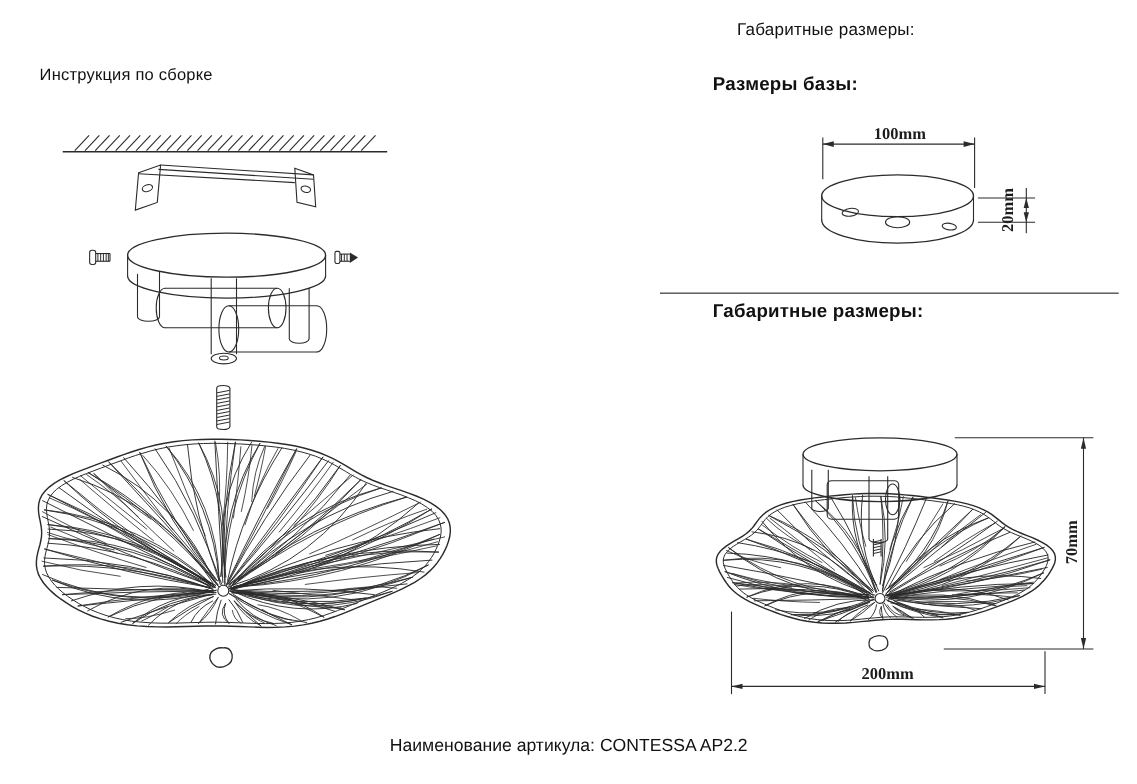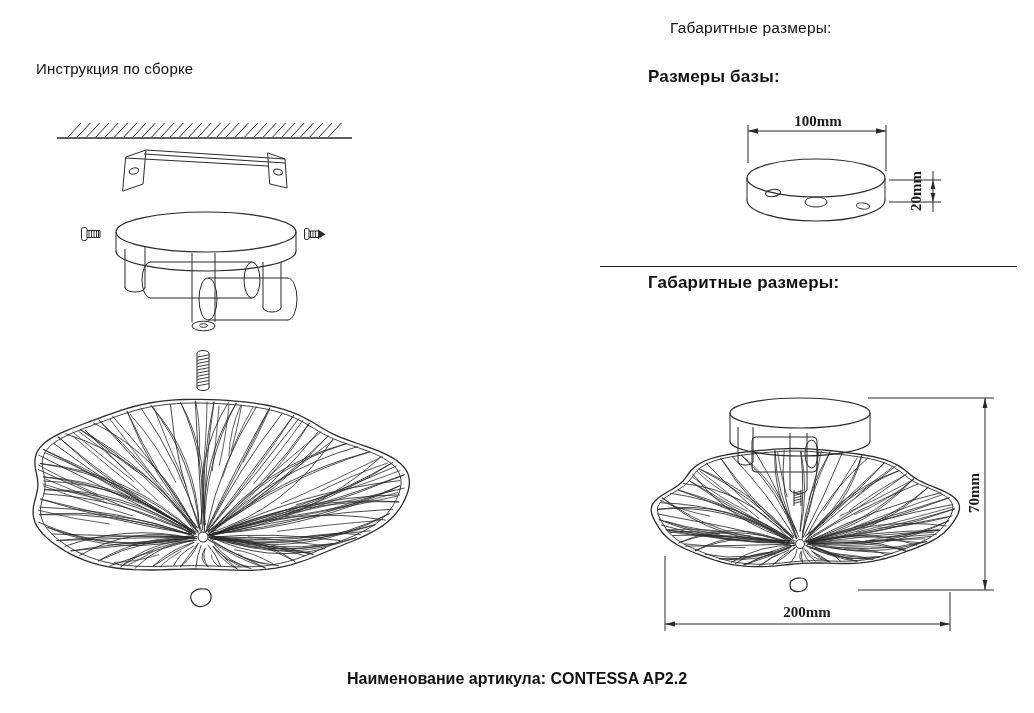--- a/index.html
+++ b/index.html
@@ -6,21 +6,21 @@
   body{
     width:1034px;height:713px;position:relative;overflow:hidden;
     background:#ffffff;
     font-family:"Liberation Sans","DejaVu Sans",sans-serif;
     color:#111111;
   }
   .abs{position:absolute;}
   .h-reg{font-size:15px;font-weight:400;letter-spacing:0.2px;}
   .h-reg2{font-size:15.5px;font-weight:400;letter-spacing:0.2px;}
   .h-bold{font-size:17px;font-weight:700;letter-spacing:0.2px;margin-left:40px;}
-  .footer{left:0;right:0;text-align:center;font-size:16px;font-weight:700;}
+  .footer{left:0;right:0;text-align:center;font-size:16px;font-weight:400;}
   .divider{border-top:1.6px solid #222;height:0;}
   #art{position:absolute;left:0;top:0;}
   .dim-label{font-family:"Liberation Serif","DejaVu Serif",serif;font-weight:700;font-size:15px;fill:#1c1c1c;}
 </style>
 </head>
 <body>
 
 <svg id="art" width="1034" height="713" viewBox="0 0 1034 713">
   <g id="g-ceiling">
       <line x1="57" y1="138" x2="352" y2="138" stroke="#2b2b2b" stroke-width="1.3"></line>

